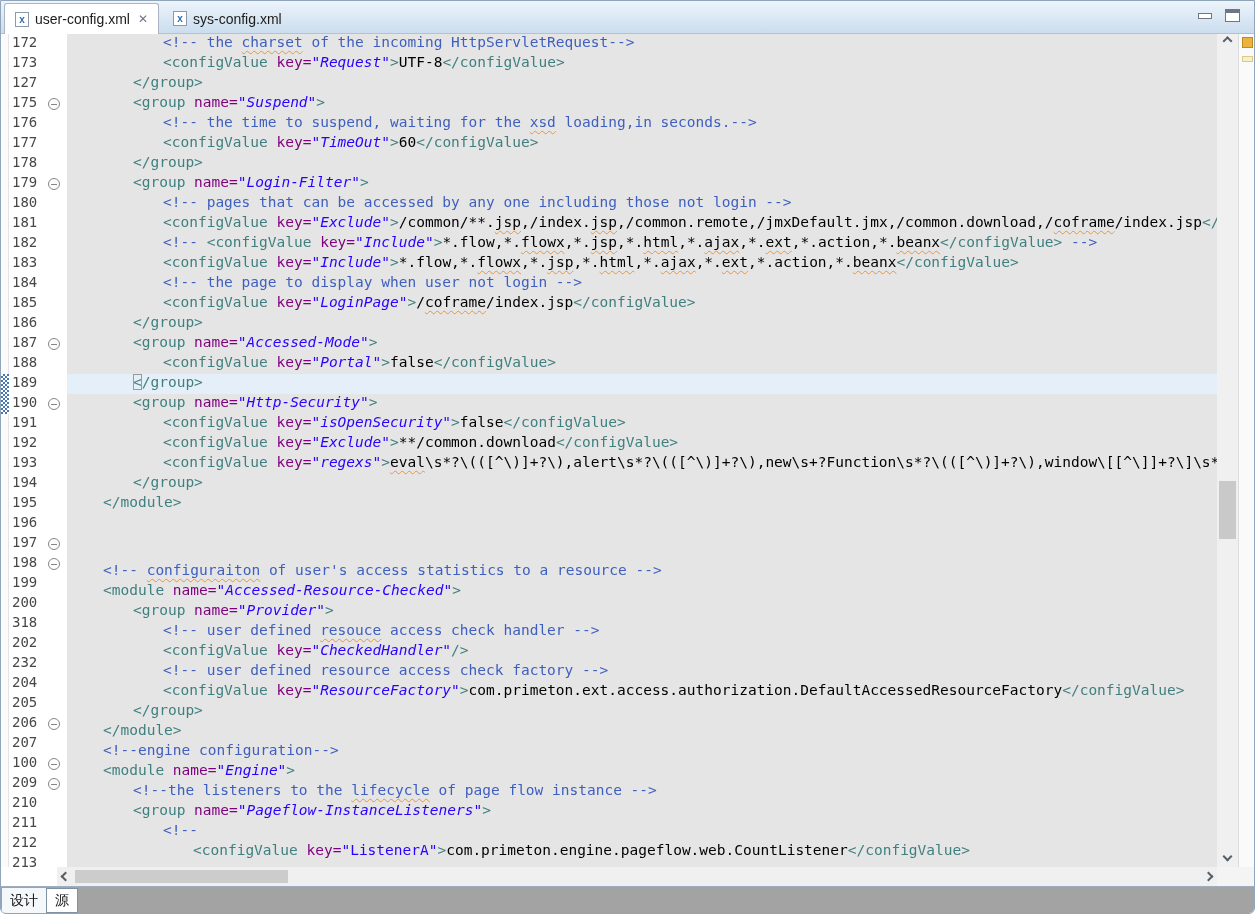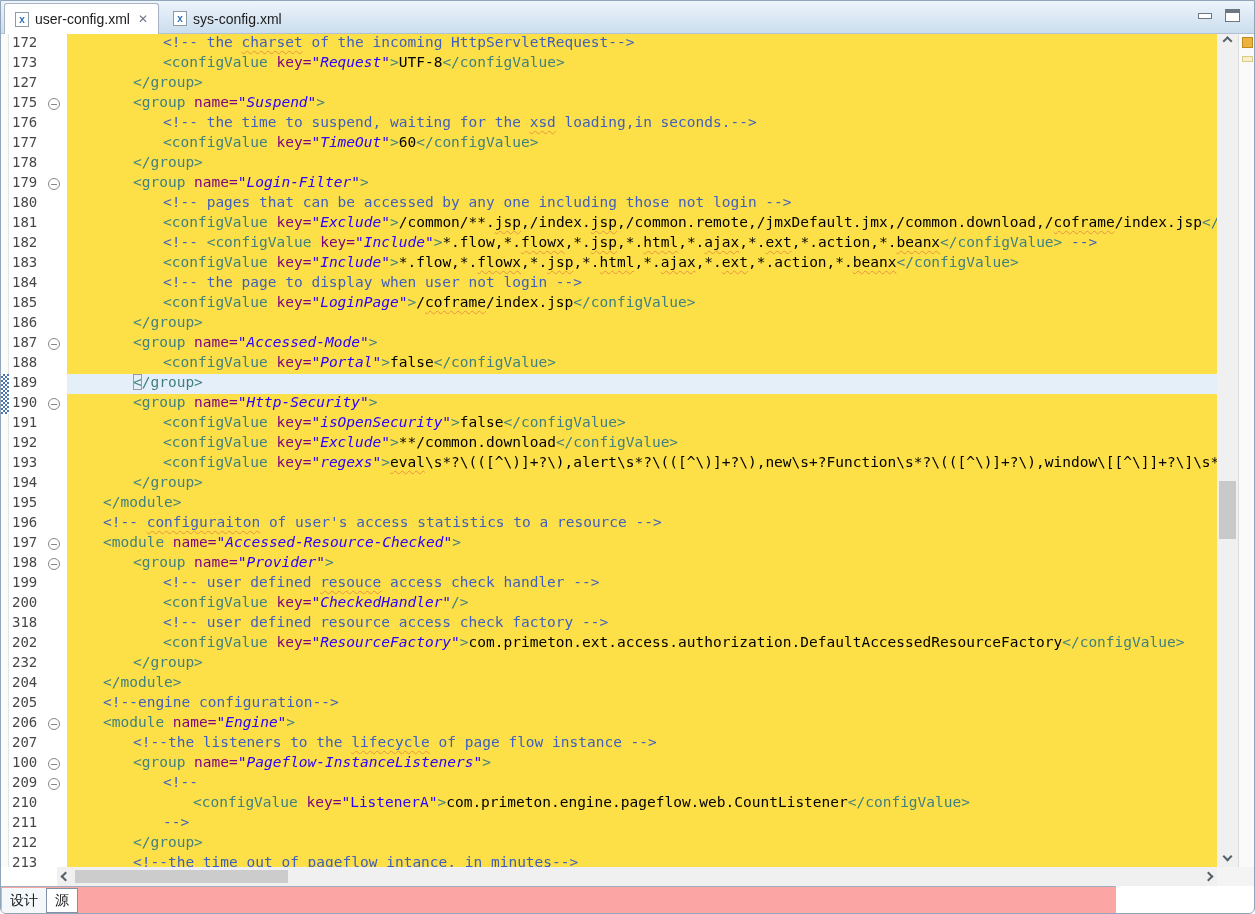--- a/index.html
+++ b/index.html
@@ -35,21 +35,21 @@
       linear-gradient(45deg,#4A77B2 25%,transparent 25%,transparent 75%,#4A77B2 75%);
     background-size:4px 4px; background-position:0 0,2px 2px; }
   #gutter { width:38px; background:#fff; }
   .gut-row { height:20px; line-height:20px; font:14px "DejaVu Sans Mono","Liberation Mono",monospace;
              color:#474747; padding-left:3px; white-space:pre; }
   #foldcol { width:20px; background:#fff; }
   .fold-row { height:20px; position:relative; }
   .fold-circle { position:absolute; left:1px; top:4px; width:12px; height:12px;
                  border:1px solid #868686; border-radius:50%; background:#fff; }
   .fold-circle::after { content:""; position:absolute; left:2px; right:2px; top:5px; height:1px; background:#868686; }
-  #codecol { flex:1; overflow:hidden; background:#fde047; }
+  #codecol { flex:1; overflow:hidden; background:#e5e5e5; }
   .code-row { height:20px; line-height:20px; white-space:pre;
               font:14.5px "DejaVu Sans Mono","Liberation Mono",monospace; color:#000; }
   .code-row.hl { background:#E4EFFA; }
   .tk-t { color:#3F7F7F; }
   .tk-a { color:#7F007F; }
   .tk-v { color:#2A00FF; font-style:italic; }
   .tk-vp { color:#2A00FF; }
   .tk-x { color:#000; }
   .tk-c { color:#3F5FBF; }
   .tk-sq { text-decoration:underline; text-decoration-style:wavy; text-decoration-color:#E8953C;
@@ -72,22 +72,22 @@
   #ov-mark { position:absolute; left:3px; top:22px; width:11px; height:6px; background:#F8EFC4; border:1px solid #D9C98A; }
 
   #hscrollrow { position:absolute; left:0; top:866px; width:1255px; height:19px; background:#fff; }
   #hbar { position:absolute; left:56px; top:0; width:1160px; height:19px; background:#F0F0F0; }
   .hbtn { position:absolute; top:0; width:17px; height:19px; display:flex; align-items:center; justify-content:center; }
   #hleft { left:0; } #hright { right:0; }
   #hthumb { position:absolute; left:18px; top:3px; width:213px; height:13px; background:#CCCCCC; }
   #hcorner { position:absolute; left:1216px; top:0; width:39px; height:19px; background:#F4F4F4; }
 
   
-  #bottombar { position:absolute; left:0; top:885px; width:1115px; height:29px;
-               background:#fca5a5; border-top:1px solid #9FAEBE; }
+  #bottombar { position:absolute; left:0; top:885px; width:1255px; height:29px;
+               background:#a3a3a3; border-top:1px solid #9FAEBE; }
   #page-tabs { position:absolute; left:1px; top:1px; height:25px; background:#F4F8FB; display:flex; align-items:stretch; }
   .page-tab { display:flex; align-items:center; padding:1px 8px; font-size:14px; color:#141414; }
   .page-tab.active { background:#fff; border:1px solid #8091A3; }
 </style>
 </head>
 <body>
 
 <div id="window">
 
   <div id="tabbar">
@@ -234,21 +234,21 @@
         <div class="code-row" style="padding-left: 66px;"><span class="tk-t">&lt;/group&gt;</span></div>
         <div class="code-row" style="padding-left: 66px;"><span class="tk-t">&lt;group </span><span class="tk-a">name=</span><span class="tk-v">"Accessed-Mode"</span><span class="tk-t">&gt;</span></div>
         <div class="code-row" style="padding-left: 96px;"><span class="tk-t">&lt;configValue </span><span class="tk-a">key=</span><span class="tk-v">"Portal"</span><span class="tk-t">&gt;</span><span class="tk-x">false</span><span class="tk-t">&lt;/configValue&gt;</span></div>
         <div class="code-row hl" style="padding-left: 66px;"><span class="tk-t tk-brk">&lt;</span><span class="tk-t">/group&gt;</span></div>
         <div class="code-row" style="padding-left: 66px;"><span class="tk-t">&lt;group </span><span class="tk-a">name=</span><span class="tk-v">"Http-Security"</span><span class="tk-t">&gt;</span></div>
         <div class="code-row" style="padding-left: 96px;"><span class="tk-t">&lt;configValue </span><span class="tk-a">key=</span><span class="tk-v">"isOpenSecurity"</span><span class="tk-t">&gt;</span><span class="tk-x">false</span><span class="tk-t">&lt;/configValue&gt;</span></div>
         <div class="code-row" style="padding-left: 96px;"><span class="tk-t">&lt;configValue </span><span class="tk-a">key=</span><span class="tk-v">"Exclude"</span><span class="tk-t">&gt;</span><span class="tk-x">**/common.download</span><span class="tk-t">&lt;/configValue&gt;</span></div>
         <div class="code-row" style="padding-left: 96px;"><span class="tk-t">&lt;configValue </span><span class="tk-a">key=</span><span class="tk-v">"regexs"</span><span class="tk-t">&gt;</span><span class="tk-x tk-sq">eval</span><span class="tk-x">\s*?\(([^\)]+?\),alert\s*?\(([^\)]+?\),new\s+?Function\s*?\(([^\)]+?\),window\[[^\]]+?\]\s*?\(([^\)]+?\)</span></div>
         <div class="code-row" style="padding-left: 66px;"><span class="tk-t">&lt;/group&gt;</span></div>
         <div class="code-row" style="padding-left: 36px;"><span class="tk-t">&lt;/module&gt;</span></div>
-        <div class="code-row" style="padding-left: 36px;"><span class="tk-c">&lt;!-- </span><span class="tk-c tk-sq">configuraiton</span><span class="tk-c"> of user's access statistics to a resource --&gt;</span></div>
+        <div class="code-row" style="padding-left: 36px; margin-top: 48px;"><span class="tk-c">&lt;!-- </span><span class="tk-c tk-sq">configuraiton</span><span class="tk-c"> of user's access statistics to a resource --&gt;</span></div>
         <div class="code-row" style="padding-left: 36px;"><span class="tk-t">&lt;module </span><span class="tk-a">name=</span><span class="tk-v">"Accessed-Resource-Checked"</span><span class="tk-t">&gt;</span></div>
         <div class="code-row" style="padding-left: 66px;"><span class="tk-t">&lt;group </span><span class="tk-a">name=</span><span class="tk-v">"Provider"</span><span class="tk-t">&gt;</span></div>
         <div class="code-row" style="padding-left: 96px;"><span class="tk-c">&lt;!-- user defined </span><span class="tk-c tk-sq">resouce</span><span class="tk-c"> access check handler --&gt;</span></div>
         <div class="code-row" style="padding-left: 96px;"><span class="tk-t">&lt;configValue </span><span class="tk-a">key=</span><span class="tk-v">"CheckedHandler"</span><span class="tk-t">/&gt;</span></div>
         <div class="code-row" style="padding-left: 96px;"><span class="tk-c">&lt;!-- user defined resource access check factory --&gt;</span></div>
         <div class="code-row" style="padding-left: 96px;"><span class="tk-t">&lt;configValue </span><span class="tk-a">key=</span><span class="tk-v">"ResourceFactory"</span><span class="tk-t">&gt;</span><span class="tk-x">com.primeton.ext.access.authorization.DefaultAccessedResourceFactory</span><span class="tk-t">&lt;/configValue&gt;</span></div>
         <div class="code-row" style="padding-left: 66px;"><span class="tk-t">&lt;/group&gt;</span></div>
         <div class="code-row" style="padding-left: 36px;"><span class="tk-t">&lt;/module&gt;</span></div>
         <div class="code-row" style="padding-left: 36px;"><span class="tk-c">&lt;!--engine configuration--&gt;</span></div>
         <div class="code-row" style="padding-left: 36px;"><span class="tk-t">&lt;module </span><span class="tk-a">name=</span><span class="tk-v">"Engine"</span><span class="tk-t">&gt;</span></div>

